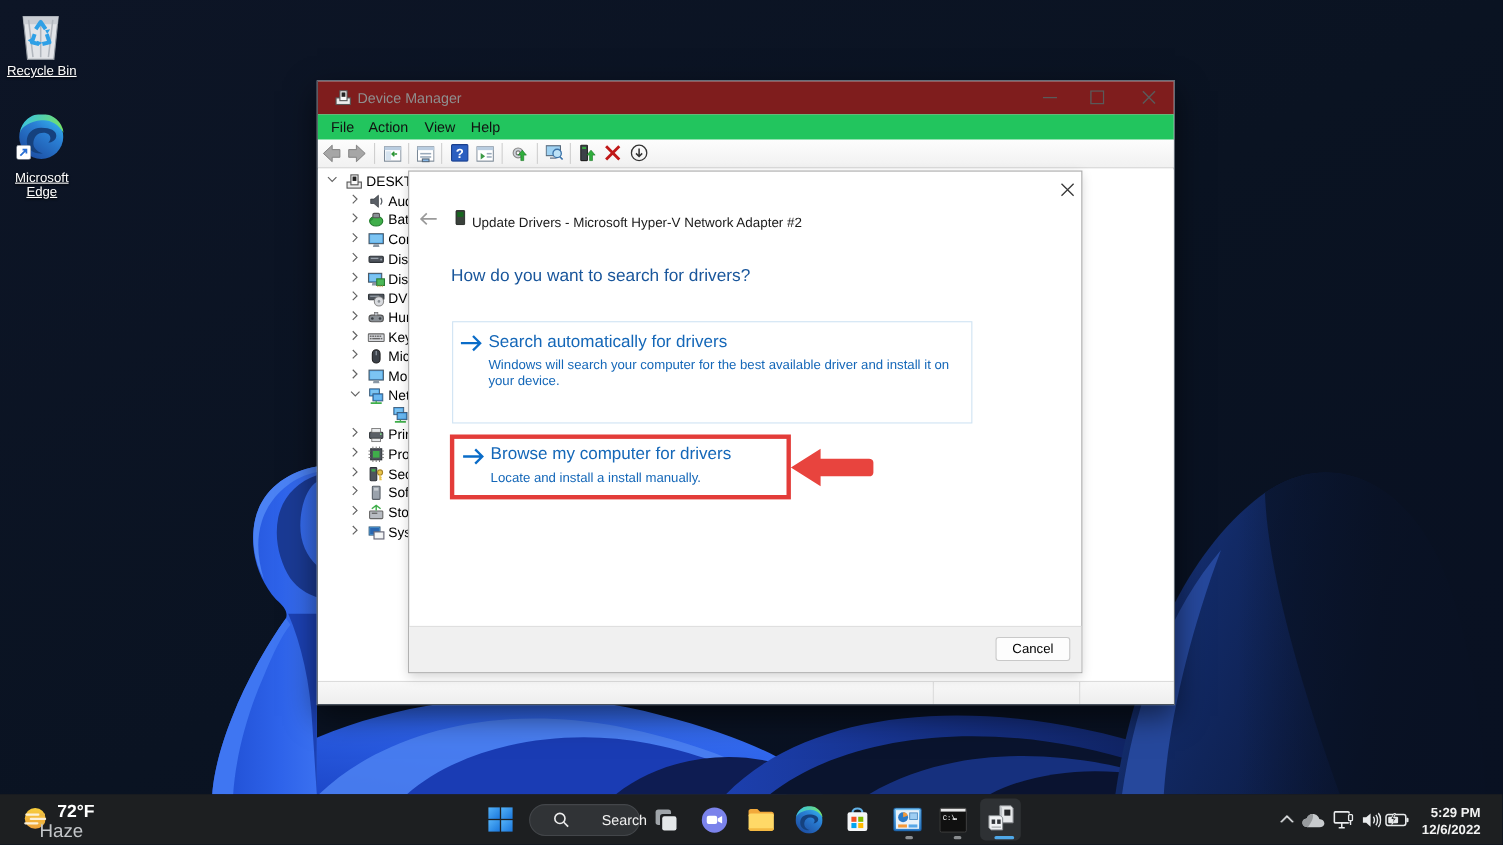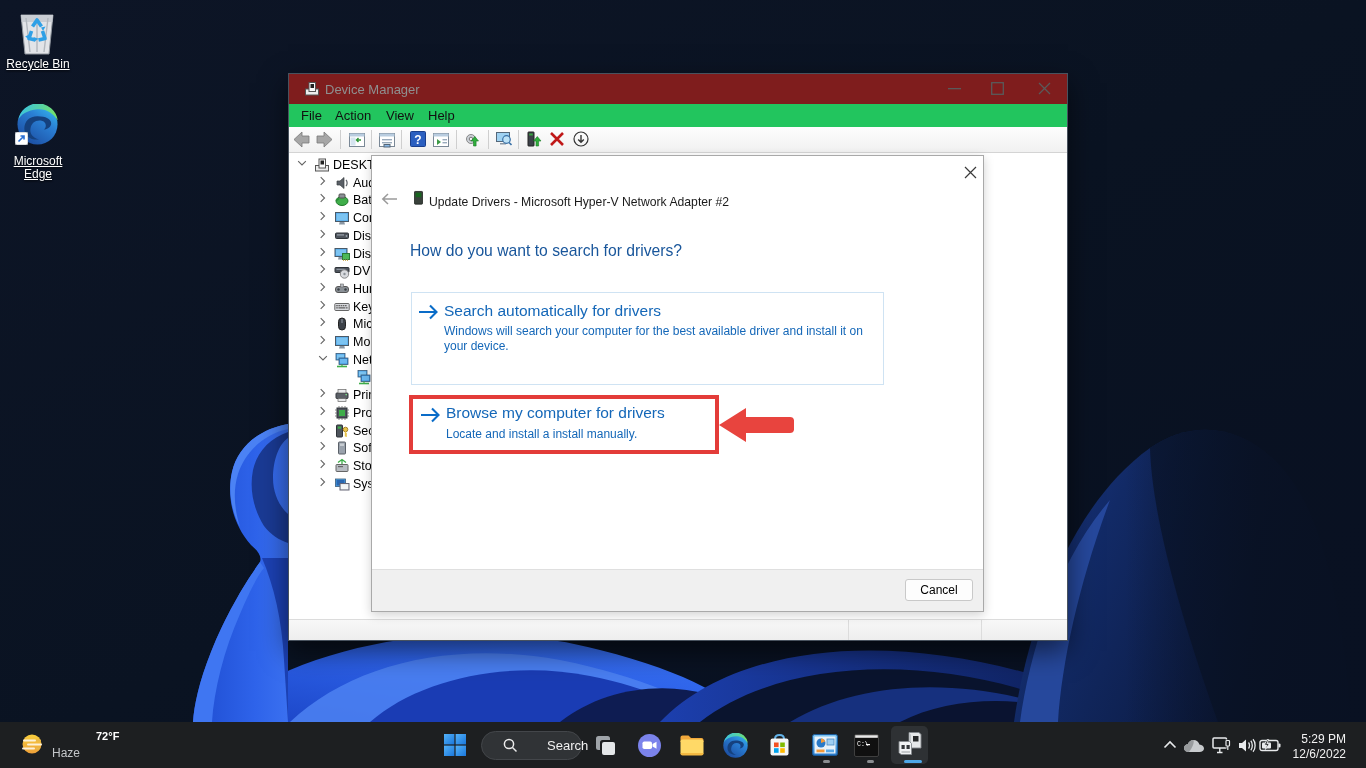--- a/index.html
+++ b/index.html
@@ -552,22 +552,22 @@
     <g stroke="#fdf4e0" stroke-width="2" stroke-linecap="round" opacity="0.95">
       <path d="M4 8.5 L15 8.5"></path>
         <path d="M8 12.5 L21 12.5"></path>
         <path d="M3 16.5 L14 16.5"></path>
     </g>
     <g stroke="#e8b84a" stroke-width="2" stroke-linecap="round">
         <path d="M17 8.5 L20 8.5"></path>
         <path d="M16.5 16.5 L19 16.5"></path>
       </g>
   </svg>
-  <div class="abs" style="left:52px; top:8px; font-size:11px; font-weight:bold; color:#fff; transform:translateZ(0);margin-left:44px;">72°F</div>
-  <div class="abs" style="left:52px; top:24px; font-size:12px; color:#c3c6c9; transform:translateZ(0);">Haze</div>
+  <div class="abs" style="left:52px; top:8px; font-size:16px; font-weight:bold; color:#fff; transform:translateZ(0);">72°F</div>
+  <div class="abs" style="left:36px; top:24px; font-size:17px; color:#c3c6c9; transform:translateZ(0);">Haze</div>
 
   <svg class="abs" style="left:443px; top:11px;" width="24" height="24" viewBox="0 0 24 24">
     <defs>
         <linearGradient id="wlg" x1="0" y1="0" x2="1" y2="1">
           <stop offset="0" stop-color="#53b2f9"></stop>
           <stop offset="1" stop-color="#1a77dc"></stop>
         </linearGradient>
       </defs>
     <rect x="1" y="1" width="10.4" height="10.4" fill="url(#wlg)"></rect>
     <rect x="12.6" y="1" width="10.4" height="10.4" fill="url(#wlg)"></rect>
@@ -670,14 +670,14 @@
   <svg class="abs" style="left:1238px; top:16px;" width="18" height="15" viewBox="0 0 18 15">
     <path d="M1 5 L4 5 L8 1.5 L8 13.5 L4 10 L1 10 Z" fill="#e8eaec"></path>
     <path d="M10.5 4.5 C11.8 6 11.8 9 10.5 10.5 M12.8 2.8 C14.8 5 14.8 10 12.8 12.2 M15 1.2 C17.8 4 17.8 11 15 13.8" stroke="#e8eaec" stroke-width="1.3" fill="none"></path>
   </svg>
   <svg class="abs" style="left:1259px; top:17px;" width="22" height="13" viewBox="0 0 22 13">
     <rect x="1" y="1.5" width="18" height="10" rx="2" fill="none" stroke="#e8eaec" stroke-width="1.4"></rect>
     <rect x="19.5" y="4.5" width="2" height="4" rx="1" fill="#e8eaec"></rect>
     <rect x="3" y="3.5" width="9" height="6" rx="1" fill="#e8eaec"></rect>
     <path d="M8.2 0.5 L5.2 6 L7.6 6 L6.4 10.5 L10.4 4.6 L7.9 4.6 L9.6 0.5 Z" fill="#1d1f21" stroke="#e8eaec" stroke-width="0.9"></path>
   </svg>
-  <div class="abs" style="left:1286px; top:10px; width:60px; text-align:right; font-size:12px; color:#f2f2f2; line-height:14.5px; transform:translateZ(0);">5:29 PM<br>12/6/2022</div>
+  <div class="abs" style="left:1286px; top:10px; width:60px; text-align:right; font-size:12px; color:#f2f2f2; line-height:14.5px; transform:translateZ(0);font-weight:bold;">5:29 PM<br>12/6/2022</div>
 </div>
 
 </body></html>

